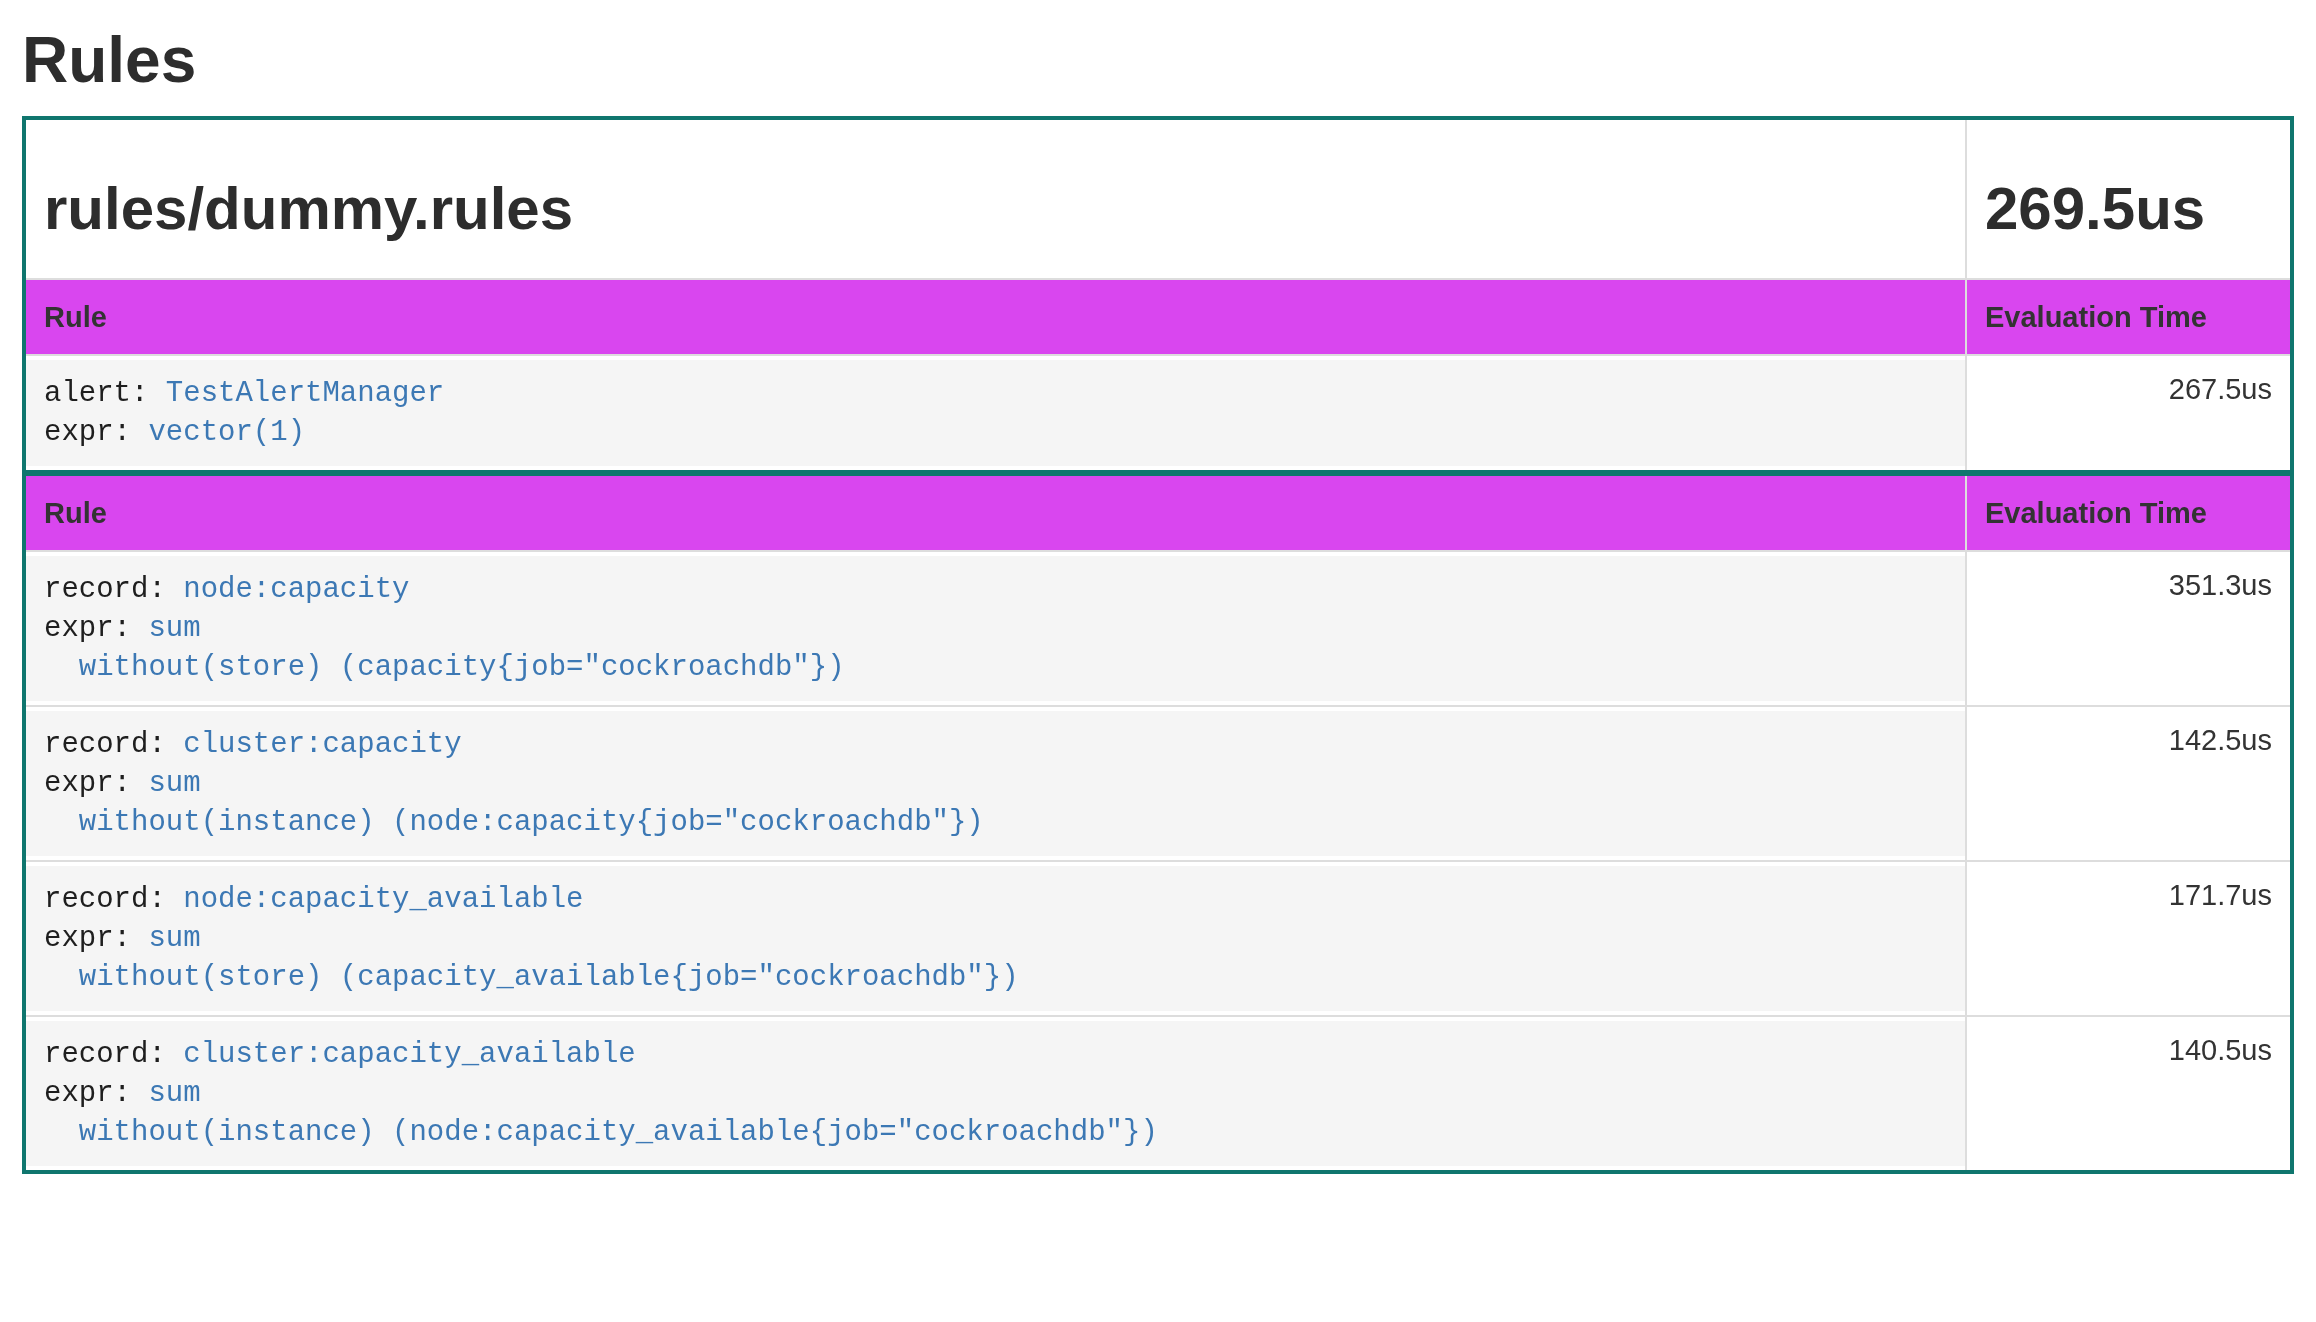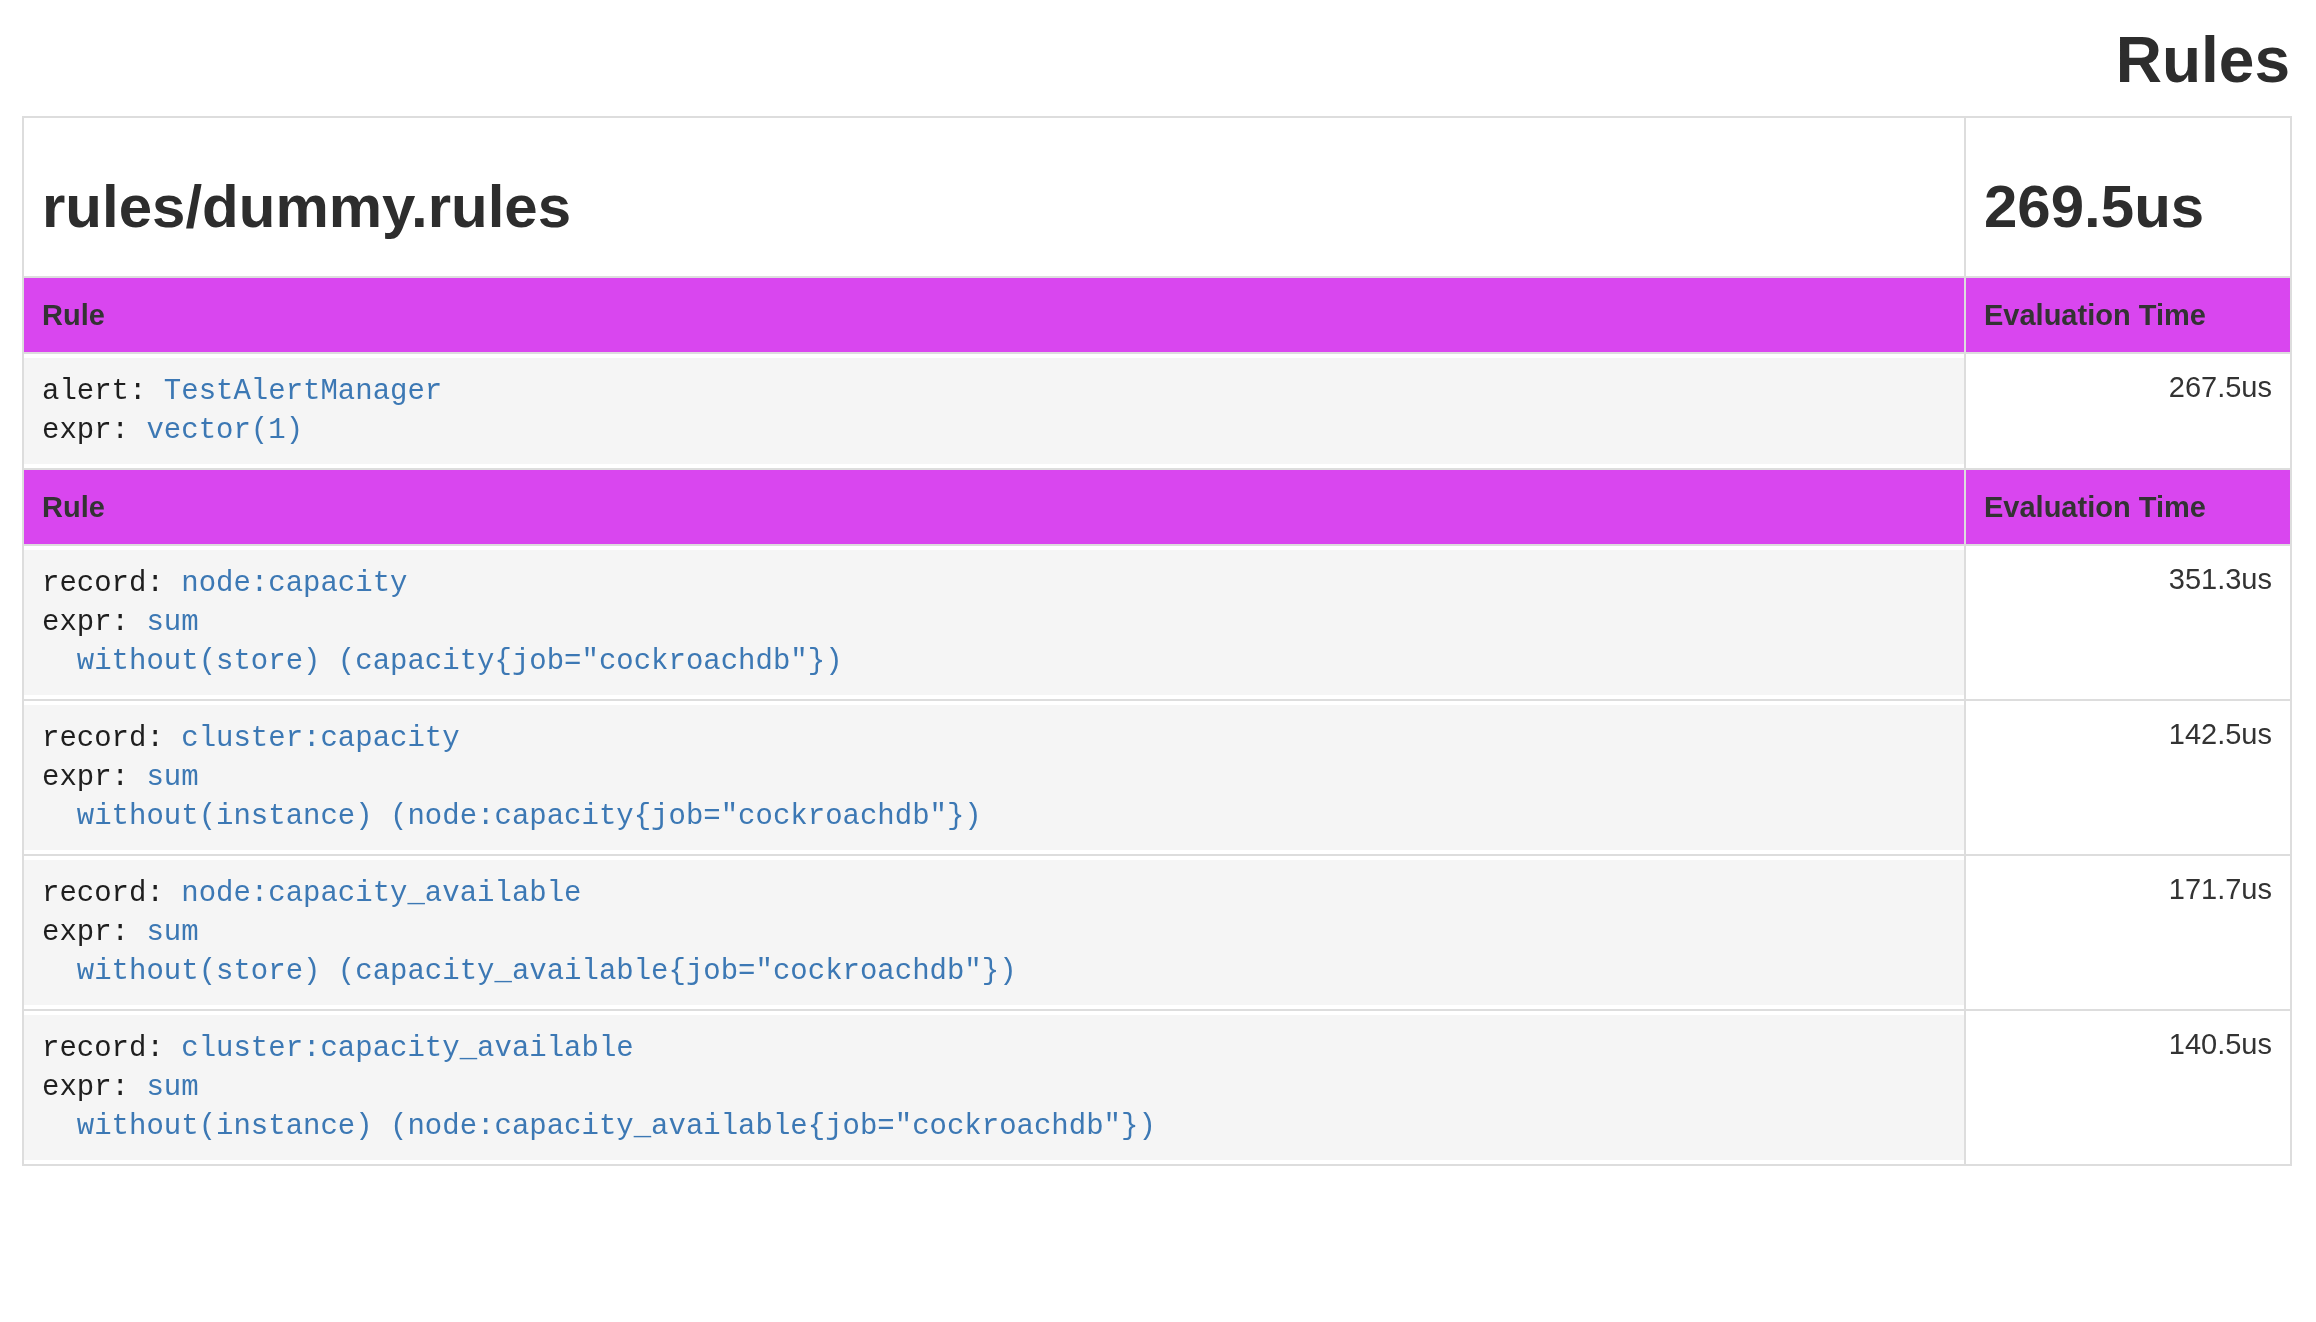--- a/index.html
+++ b/index.html
@@ -15,28 +15,27 @@
   }
   .page {
     padding: 0 26px 0 22px;
   }
   h1.page-title {
     margin: 24px 0 20px 0;
     font-size: 64px;
     line-height: 72px;
     font-weight: 600;
     color: #2d2d2d;
-    text-align: right;
   }
   table.rules-table {
     border-collapse: collapse;
     table-layout: fixed;
     width: 2268px;
     margin: 0;
-    border: 2px solid #0f766e;
+    border: 4px solid #0f766e;
     background: #ffffff;
   }
   table.rules-table + table.rules-table {
     margin-top: -2px; 
   }
   col.col-rule { width: 1942px; }
   col.col-eval { width: 326px; }
   td, th {
     border: 2px solid #dddddd;
     vertical-align: top;

